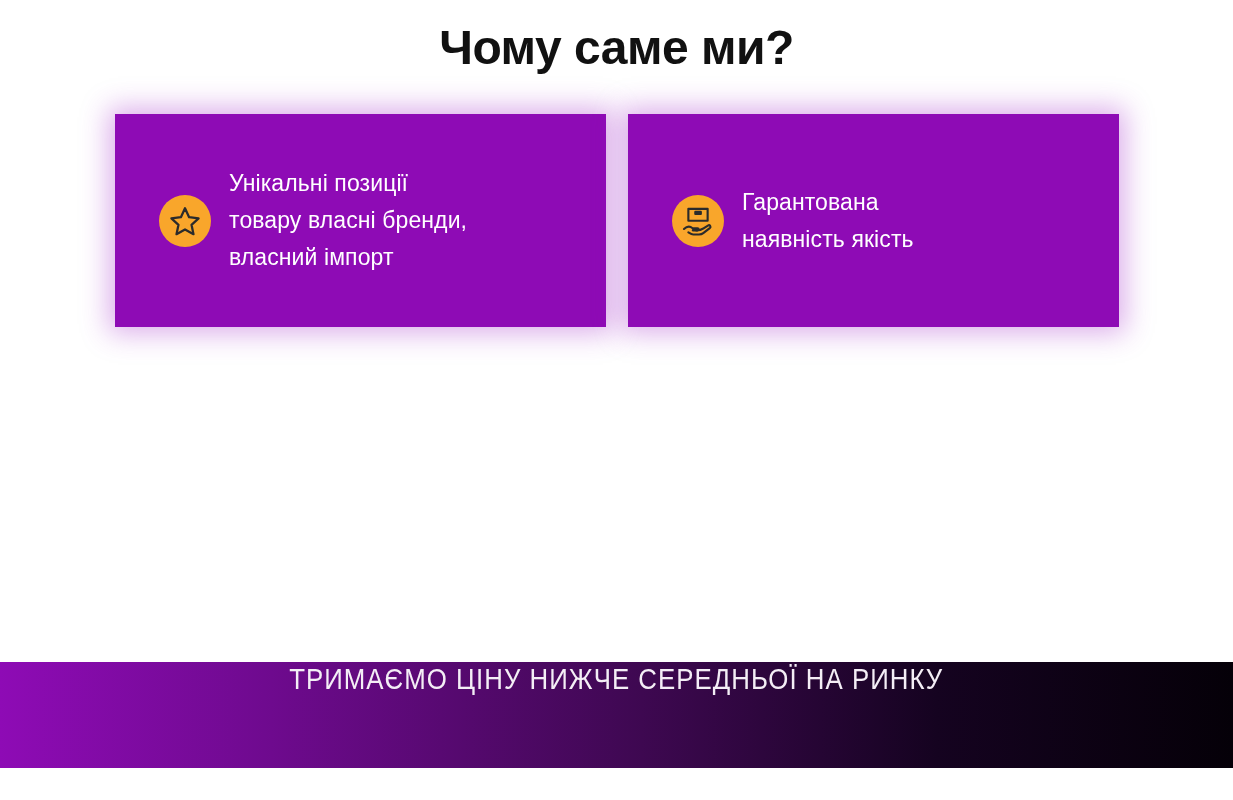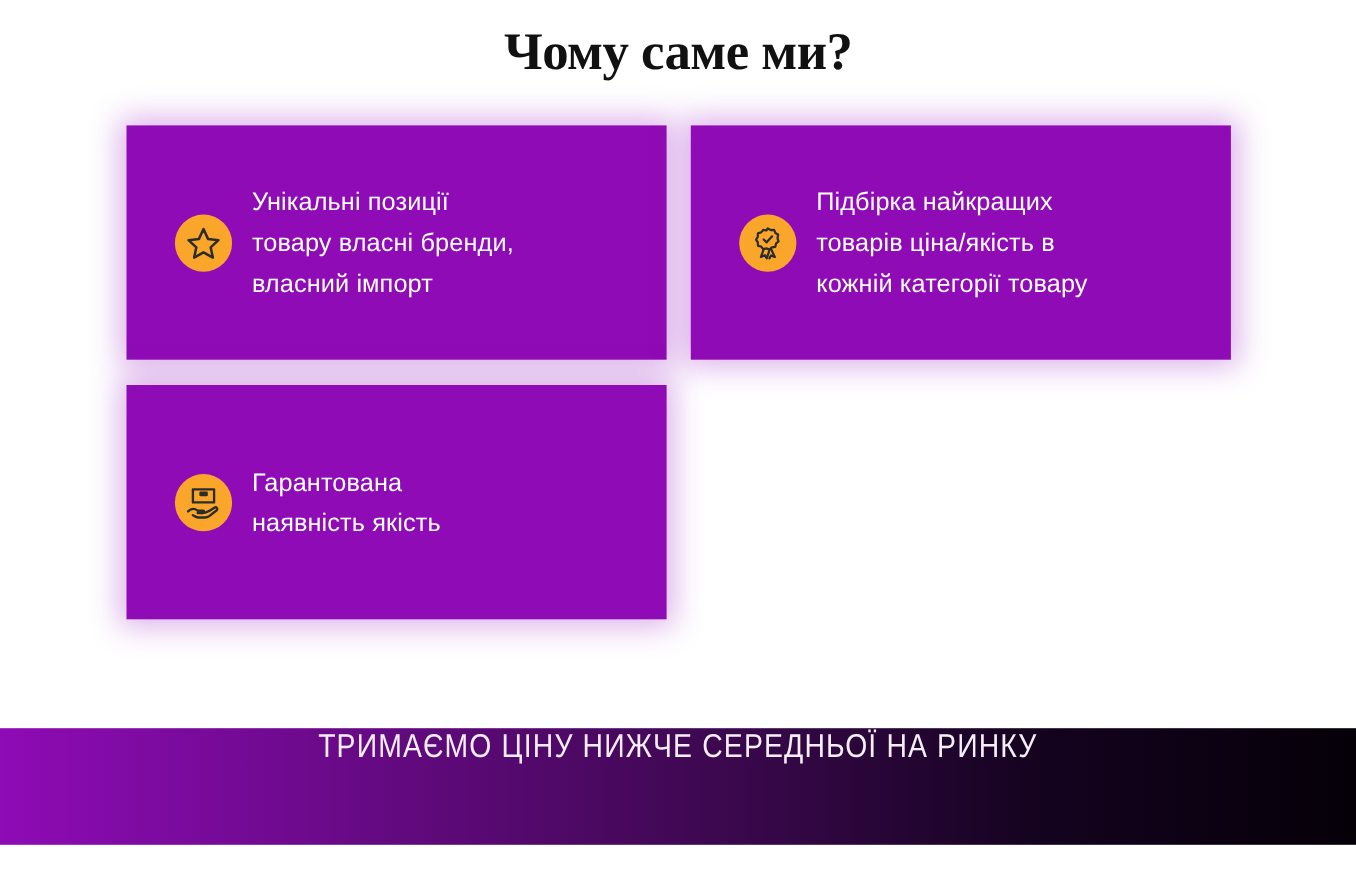--- a/index.html
+++ b/index.html
@@ -26,21 +26,20 @@
     position: absolute;
     top: 22px;
     left: 0;
     width: 1233px;
     text-align: center;
     font-size: 48px;
     font-weight: bold;
     color: #111111;
     letter-spacing: -0.5px;
     line-height: 1.1;
-    font-family: Liberation Serif, serif;
   }
 
   
   .cards-grid {
     position: absolute;
     left: 115px;
     top: 114px;
     width: 1004px;
     height: 373px;
     display: grid;
@@ -130,35 +129,20 @@
           <svg width="34" height="34" viewBox="0 0 24 24" fill="none" stroke="#2b2b2b" stroke-width="1.6" stroke-linejoin="round" stroke-linecap="round">
             <polygon points="12,3 14.9,9.3 21.6,10.1 16.6,14.7 18,21.3 12,18 6,21.3 7.4,14.7 2.4,10.1 9.1,9.3"></polygon>
           </svg>
         </span>
         <span class="card-text">Унікальні позиції
 товару власні бренди,
 власний імпорт</span>
       </div>
     </div>
 
-    <div class="feature-card">
-      <div class="card-inner">
-        <span class="icon-badge">
-          <svg width="32" height="32" viewBox="0 0 24 24" fill="none" stroke="#2b2b2b" stroke-width="1.5" stroke-linejoin="round" stroke-linecap="round">
-            <polygon points="12,2 14,3.1 16.3,3 17.2,5.1 19.1,6.3 18.6,8.6 19.3,10.8 17.6,12.3 17.1,14.6 14.8,14.9 13,16.4 11,15.6 8.9,16.2 7.5,14.4 5.3,13.8 5.2,11.5 4,9.6 5.2,7.7 5.2,5.4 7.4,4.7 8.9,3 11,3.4"></polygon>
-            <polyline points="9.2,9.5 11.2,11.5 15,7.4"></polyline>
-            <polyline points="9.3,15.9 7.3,21.5 10,20.2 11.3,22.4 13,17.2"></polyline>
-            <polyline points="14.3,16.2 16.8,21.5 14.2,20.4 13.1,22.4"></polyline>
-          </svg>
-        </span>
-        <span class="card-text">Підбірка найкращих
-товарів ціна/якість в
-кожній категорії товару</span>
-      </div>
-    </div>
 
 
     <div class="feature-card">
       <div class="card-inner">
         <span class="icon-badge">
           <svg width="34" height="34" viewBox="0 0 24 24" fill="none" stroke="#2b2b2b" stroke-width="1.5" stroke-linejoin="round" stroke-linecap="round">
             <rect x="5.2" y="3.4" width="13.6" height="8.4"></rect>
             <rect x="10.1" y="5.6" width="3.9" height="1.5"></rect>
             <path d="M2.1 17.6 c2.2 -2.1 4.2 -2.1 6.1 -0.5 h3.5 c1 0 1 1.5 0 1.5 H8.3"></path>
             <path d="M10.6 18.6 c2.5 0 3.7 -0.2 5.3 -1.4 l3.1 -2 c1.3 -0.8 2.5 0.8 1.3 1.8 l-4.6 3.6 c-0.9 0.7 -1.8 0.9 -3 0.9 H8.7 c-1.3 0 -2.4 -0.8 -3.5 -1.5"></path>

